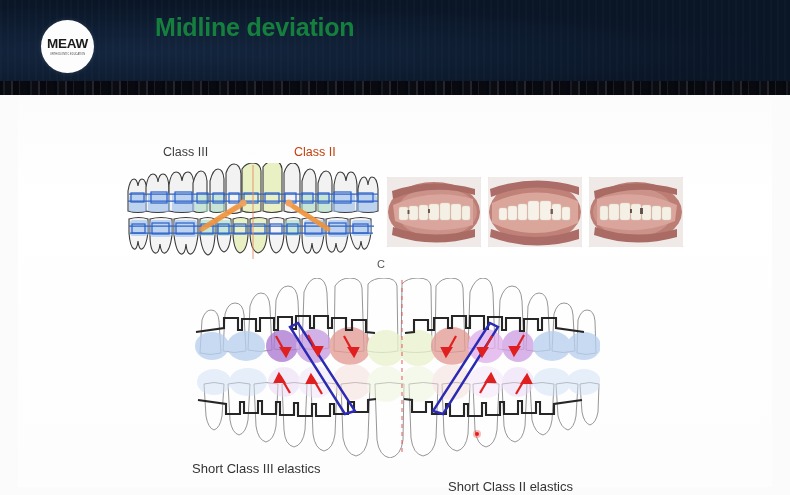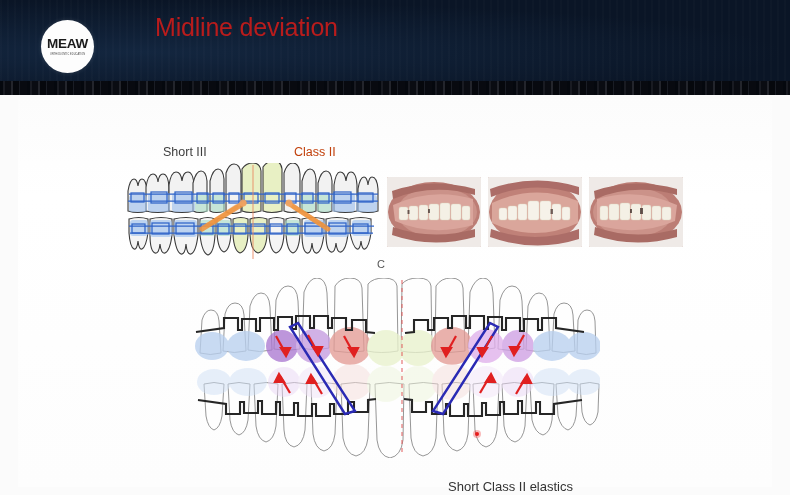--- a/index.html
+++ b/index.html
@@ -129,23 +129,23 @@
     width: 754px;
     height: 388px;
     background: #ffffff;
     background-image: linear-gradient(180deg,#fcfcfc 0%, #ffffff 25%, #fdfdfd 100%);
   }
 
   .slide-title {
     position: absolute;
     left: 155px; top: 13px;
     font-family: "Liberation Sans", sans-serif;
-    font-weight: normal;
+    font-weight: bold;
     font-size: 25px;
-    color: #b91c1c;
+    color: #15803d;
     letter-spacing: -0.2px;
   }
 
   .label-class3 {
     position: absolute;
     left: 163px; top: 145px;
     font-family: "Liberation Sans", sans-serif;
     font-size: 12.5px;
     color: #3e3e3e;
   }
@@ -219,23 +219,24 @@
 
 
     <div class="banner-strip"></div>
   </div>
 
   <div class="slide">
     <div class="slide-inner"></div>
   </div>
 
   <div class="slide-title">Midline deviation</div>
-  <div class="label-class3">Short III</div>
+  <div class="label-class3">Class III</div>
   <div class="label-class2">Class II</div>
   <div class="label-c">C</div>
+  <div class="label-elastic3">Short Class III elastics</div>
   <div class="label-elastic2">Short Class II elastics</div>
 
   <svg class="upper-diagram" viewBox="0 0 262 100">
     <defs>
       <g id="uTooth"></g>
     </defs>
 
     <g stroke="#3a3a3a" stroke-width="1.1" fill="#f2f2f2">
 
       <path d="M6,28 q2,-12 6,-12 q3,0 4,7 q1,-7 4,-7 q4,0 5,12 l0,20 q-9,3 -19,0 z"></path>

